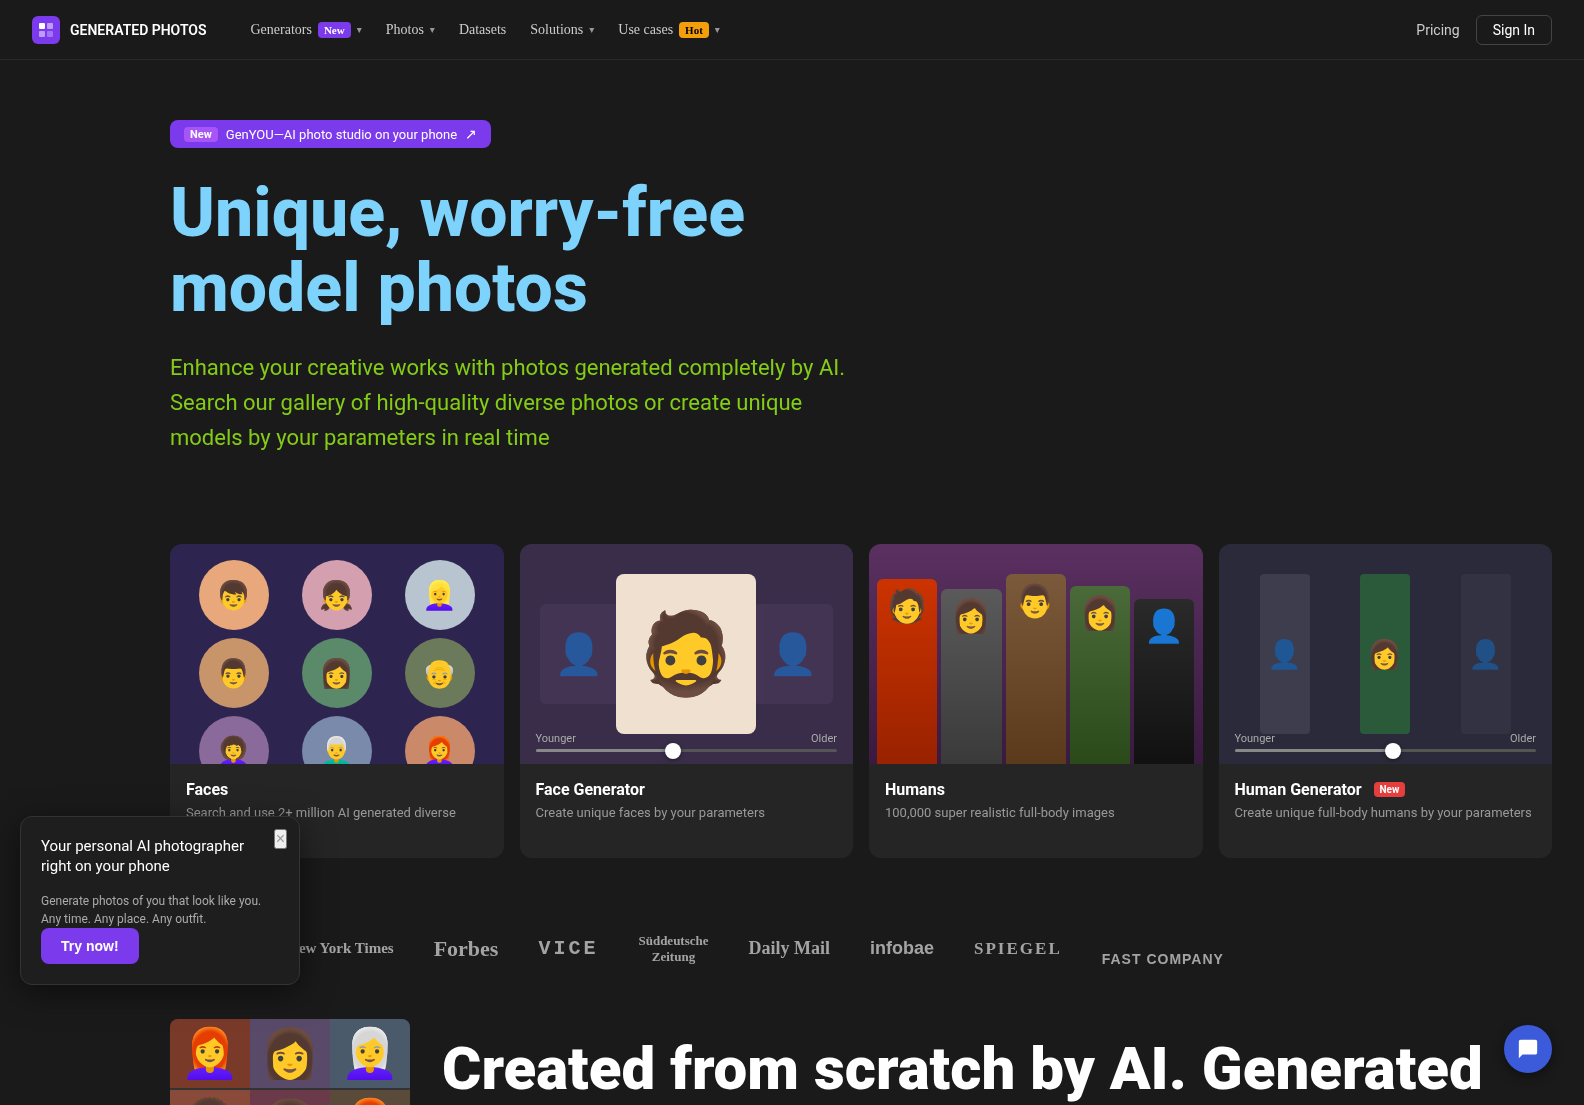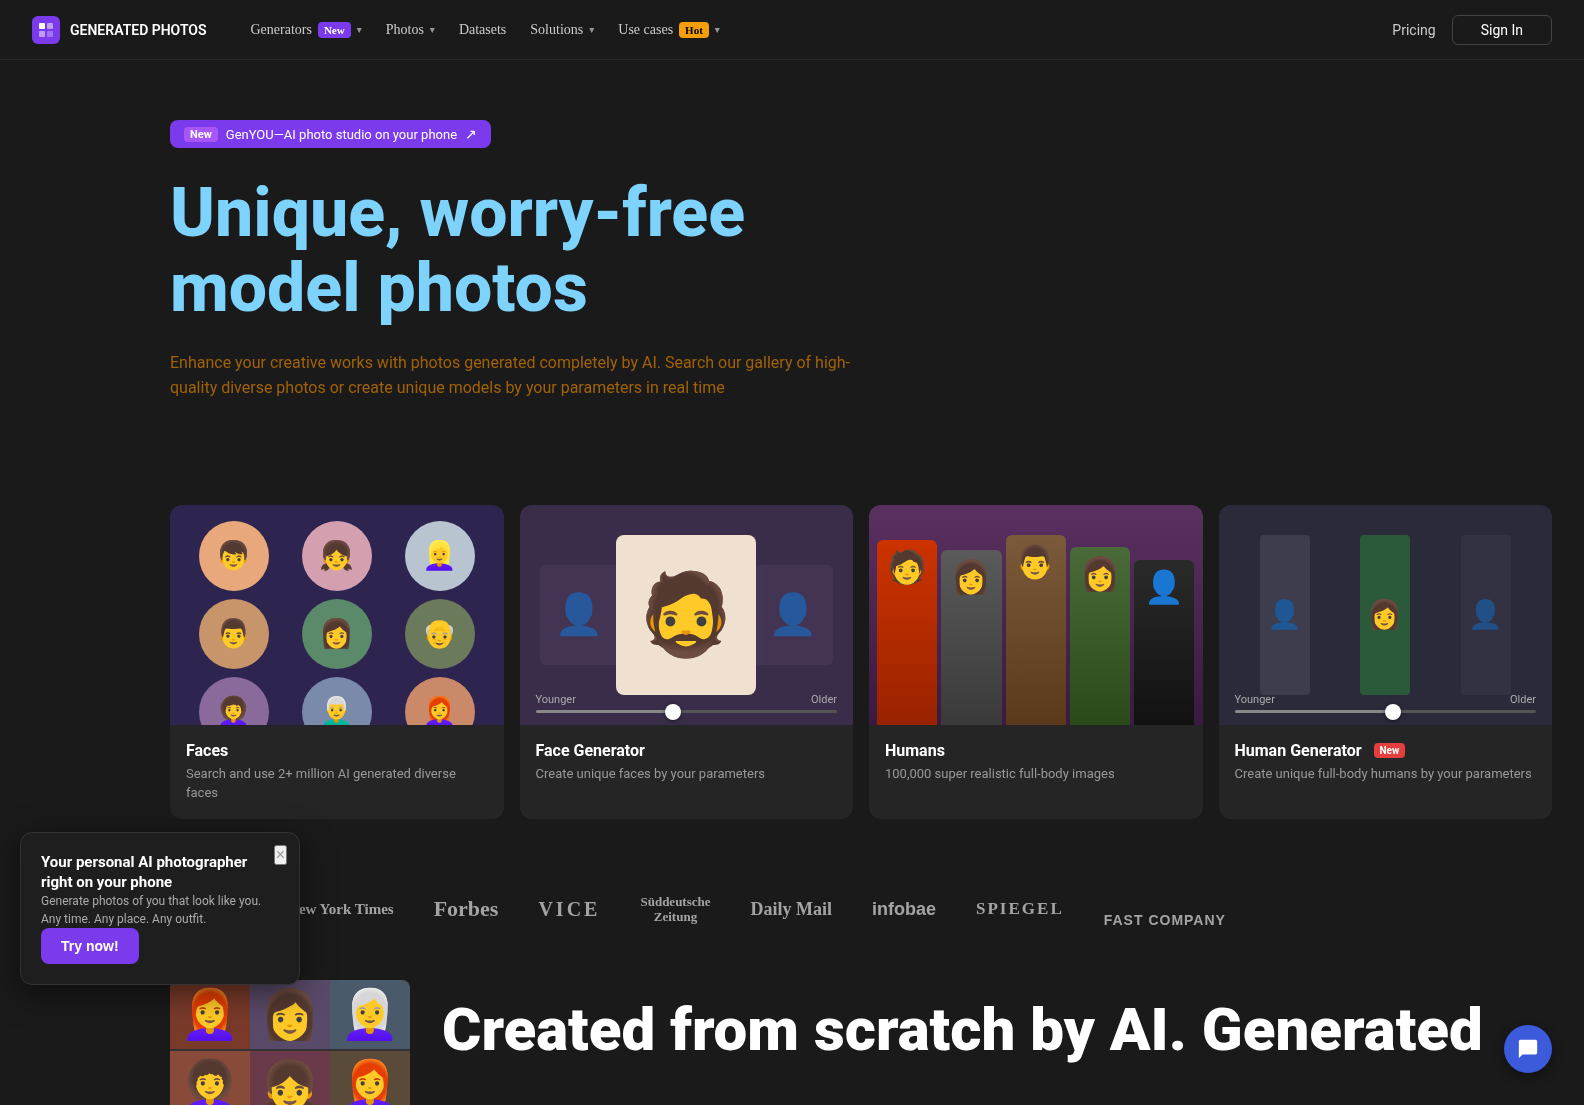--- a/index.html
+++ b/index.html
@@ -79,21 +79,21 @@
     }
     .nav-pricing {
       font-size: 14px;
       color: #ccc;
       cursor: pointer;
     }
     .nav-signin {
       font-size: 14px;
       color: #fff;
       cursor: pointer;
-      padding: 6px 28px;
+      padding: 6px 16px;
       border: 1px solid #444;
       border-radius: 6px;
     }
 
     
     .hero {
       padding: 60px 32px 40px 170px;
       max-width: 1584px;
     }
     .hero-badge {
@@ -124,25 +124,25 @@
     }
     .hero-title {
       font-size: 68px;
       font-weight: 800;
       line-height: 1.1;
       color: #7dd3fc;
       margin-bottom: 24px;
       max-width: 780px;
     }
     .hero-subtitle {
-      font-size: 16px;
-      color: #a16207;
+      font-size: 22px;
+      color: #84cc16;
       max-width: 700px;
       line-height: 1.6;
-      margin-bottom: 64px;
+      margin-bottom: 49px;
     }
 
     
     .product-cards {
       display: grid;
       grid-template-columns: repeat(4, 1fr);
       gap: 16px;
       padding: 0 32px 40px 170px;
       max-width: 1584px;
     }
@@ -330,21 +330,21 @@
     .press-logo {
       font-size: 18px;
       font-weight: 700;
       color: #ccc;
       white-space: nowrap;
       font-family: serif;
     }
     .press-logo.bbc { font-size: 20px; letter-spacing: 2px; font-family: sans-serif; }
     .press-logo.nyt { font-size: 15px; font-family: 'Times New Roman', serif; }
     .press-logo.forbes { font-size: 22px; font-family: Georgia, serif; }
-    .press-logo.vice { font-size: 20px; font-family: Liberation Serif, serif; letter-spacing: 3px; font-weight: 900; text-align: center; }
+    .press-logo.vice { font-size: 20px; font-family: Liberation Mono, monospace; letter-spacing: 3px; font-weight: 900; text-align: center; }
     .press-logo.sz { font-size: 13px; font-family: Georgia, serif; text-align: center; line-height: 1.2; }
     .press-logo.dm { font-size: 18px; font-family: Georgia, serif; }
     .press-logo.infobae { font-size: 18px; font-family: sans-serif; }
     .press-logo.spiegel { font-size: 17px; font-family: Georgia, serif; letter-spacing: 2px; }
     .press-logo.fc { font-size: 14px; font-family: sans-serif; font-weight: 900; letter-spacing: 1px; margin-top: 21px; }
 
     
     .bottom-section {
       padding: 20px 32px 0 170px;
       display: flex;
@@ -403,23 +403,23 @@
       position: absolute;
       top: 12px;
       right: 12px;
       cursor: pointer;
       color: #999;
       font-size: 16px;
       line-height: 1;
     }
     .popup-title {
       font-size: 15px;
-      font-weight: 700;
-      color: #fff;
-      margin-bottom: 0;
+      font-weight: 400;
+      color: #fff;
+      margin-bottom: 16px;
       padding-right: 20px;
       line-height: 1.3;
     }
     .popup-desc {
       font-size: 12px;
       color: #aaa;
       line-height: 1.5;
     }
     .popup-btn {
       background: #7c3aed;

